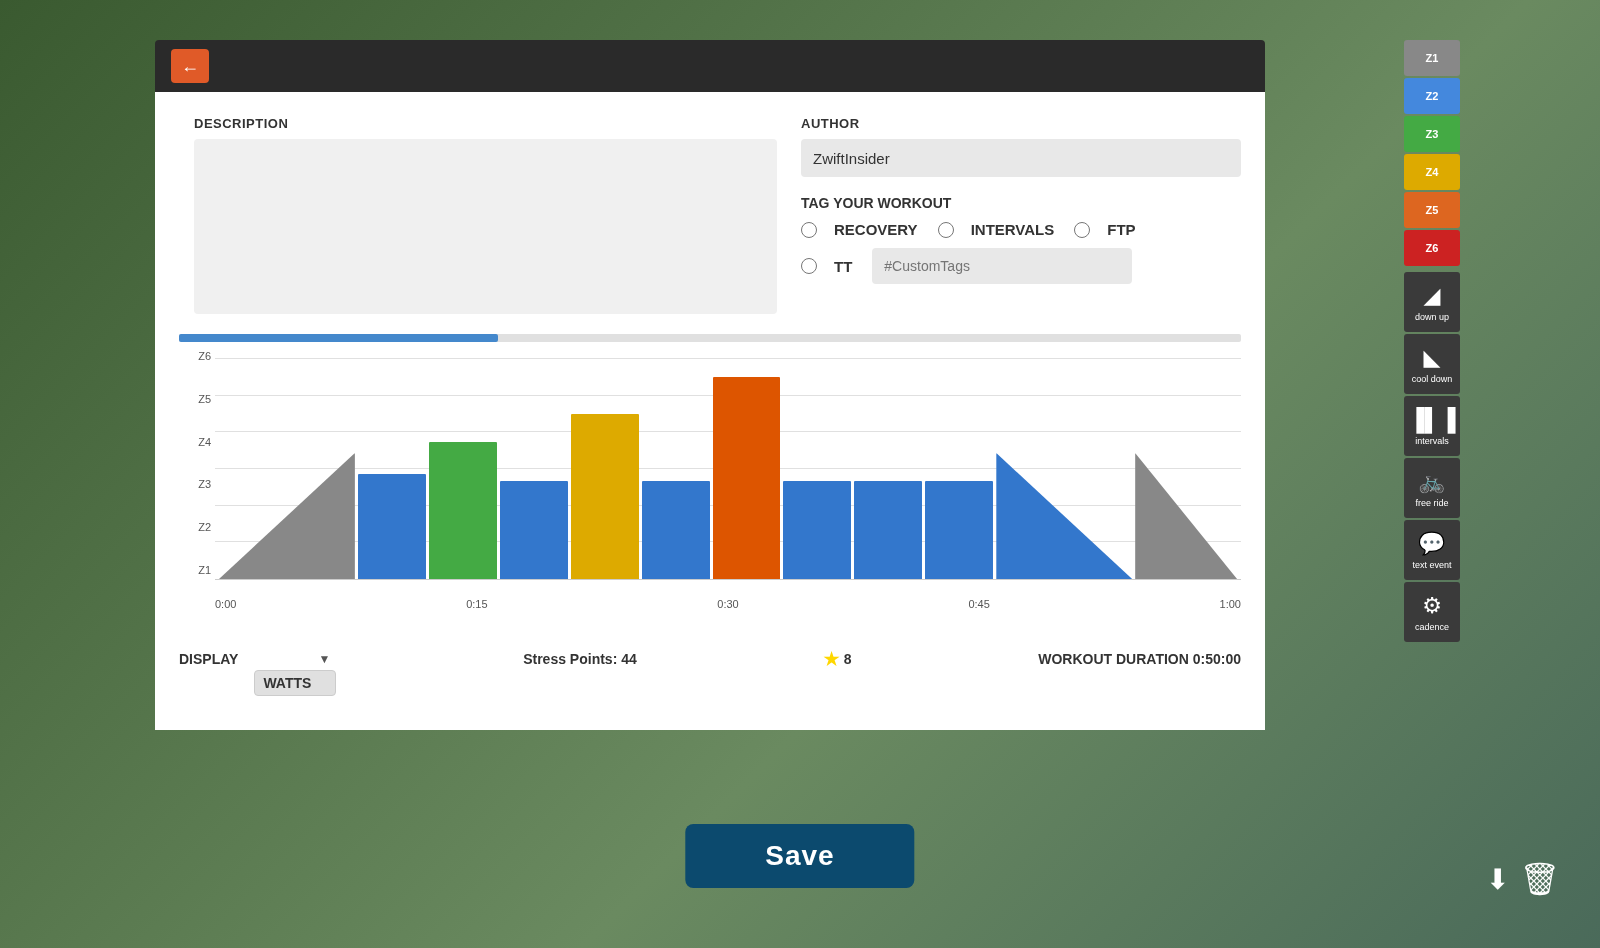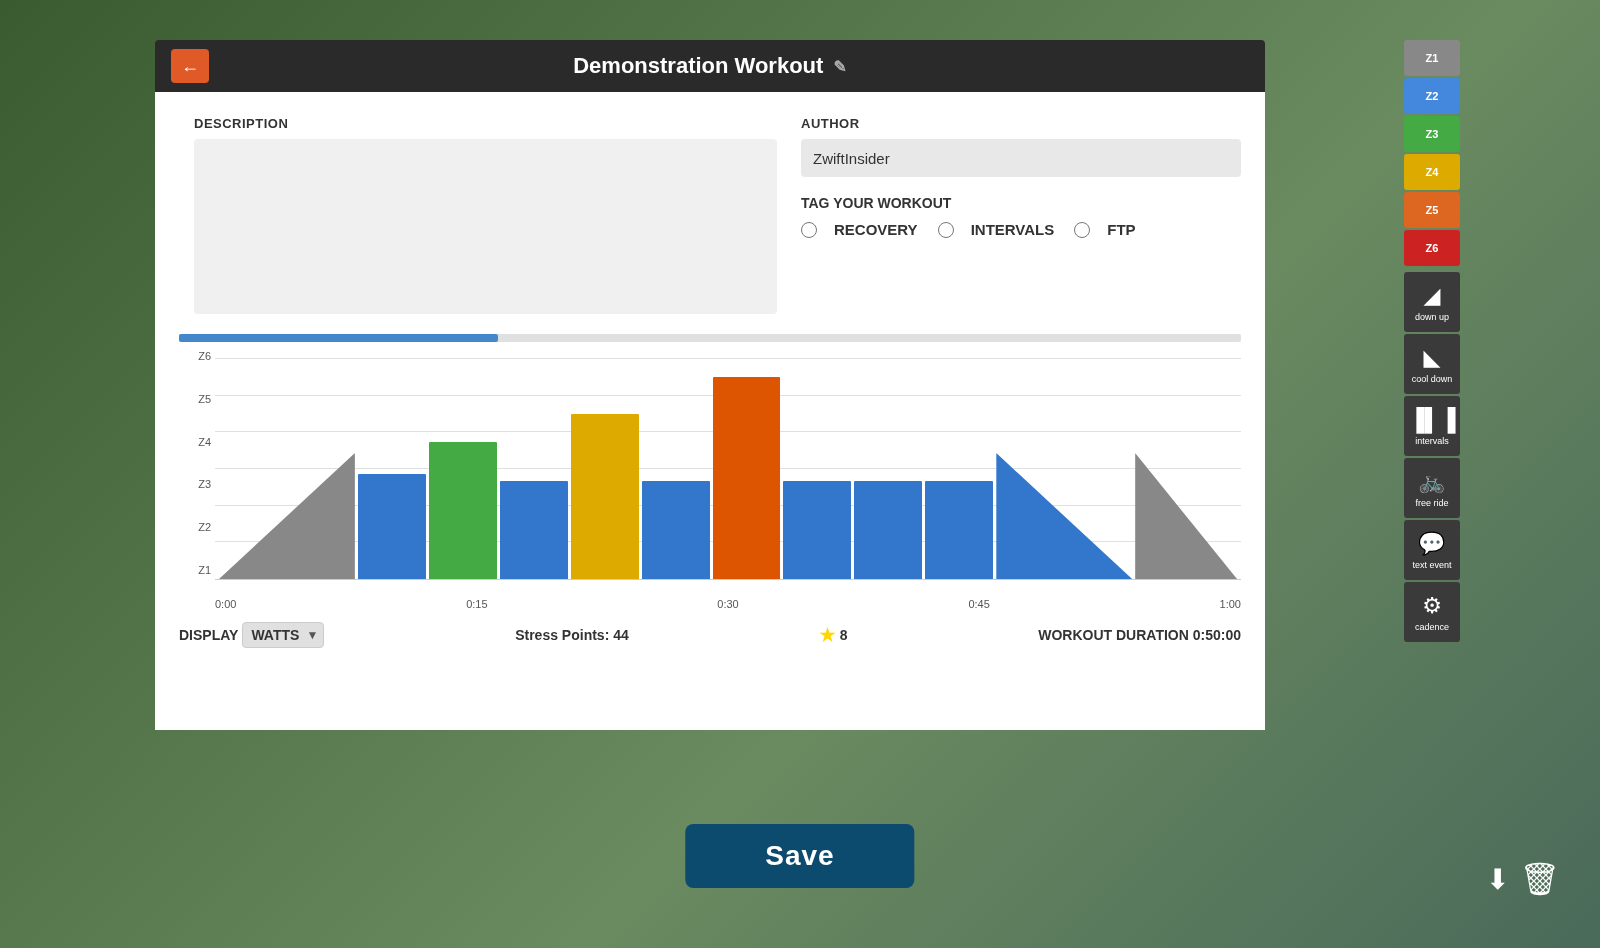--- a/index.html
+++ b/index.html
@@ -234,37 +234,38 @@
     .bottom-bar {
       display: flex;
       align-items: center;
       justify-content: space-between;
       margin-top: 8px;
       padding-top: 4px;
     }
     .display-section {
       display: flex;
       align-items: center;
-      gap: 4px;
+      gap: 16px;
       font-size: 14px;
       font-weight: bold;
       color: #333;
     }
     .watts-select {
       background: #e0e0e0;
       border: 1px solid #ccc;
       border-radius: 4px;
       padding: 4px 24px 4px 8px;
       font-size: 14px;
       font-weight: bold;
       color: #333;
       cursor: pointer;
       appearance: none;
       -webkit-appearance: none;
       position: relative;
+      margin-top: 48px;
     }
     .select-wrapper {
       position: relative;
       display: inline-block;
     }
     .select-arrow {
       position: absolute;
       right: 6px;
       top: 50%;
       transform: translateY(-50%);
@@ -363,24 +364,20 @@
   </style>
 </head>
 <body>
 
 <div class="bg-overlay"></div>
 
 <div class="main-container">
 
   <div class="title-bar">
     <button class="back-btn">←</button>
-    <div class="title-text">
-      <span>Demonstration Workout</span>
-      <span class="edit-icon">✎</span>
-    </div>
   </div>
 
   <div class="content-area">
     <div class="top-section">
 
       <div class="description-section">
         <div class="section-label">DESCRIPTION</div>
         <textarea class="description-box" style=""></textarea>
       </div>
 
@@ -396,20 +393,27 @@
           </label>
           <label class="radio-item">
             <input type="radio" name="workout-tag" style="">
             <span>INTERVALS</span>
           </label>
           <label class="radio-item">
             <input type="radio" name="workout-tag" style="">
             <span>FTP</span>
           </label>
         </div>
+        <div class="tags-row">
+          <label class="radio-item">
+            <input type="radio" name="workout-tag" style="">
+            <span>TT</span>
+          </label>
+          <input type="text" class="custom-tags-input" placeholder="#CustomTags" style="">
+        </div>
       </div>
     </div>
 
     <div class="timeline-bar">
       <div class="timeline-progress"></div>
     </div>
 
     <div class="chart-container">
       <div class="chart-y-labels">
         <div class="y-label">Z1</div>

